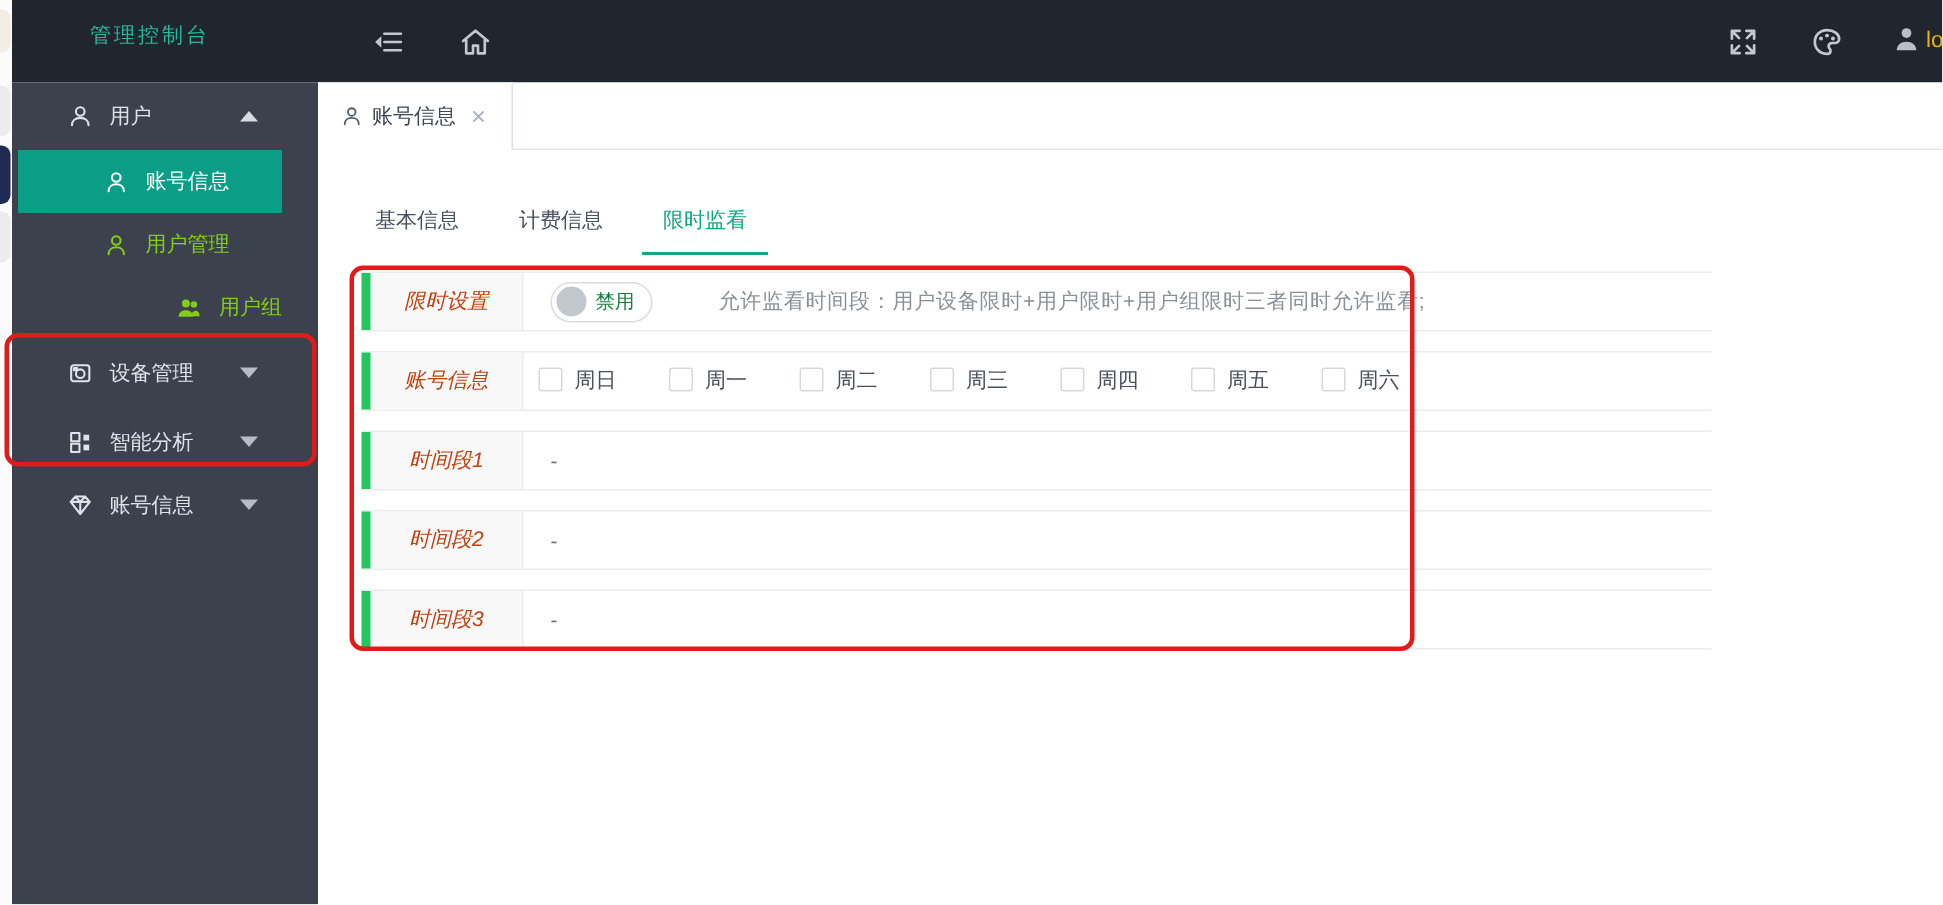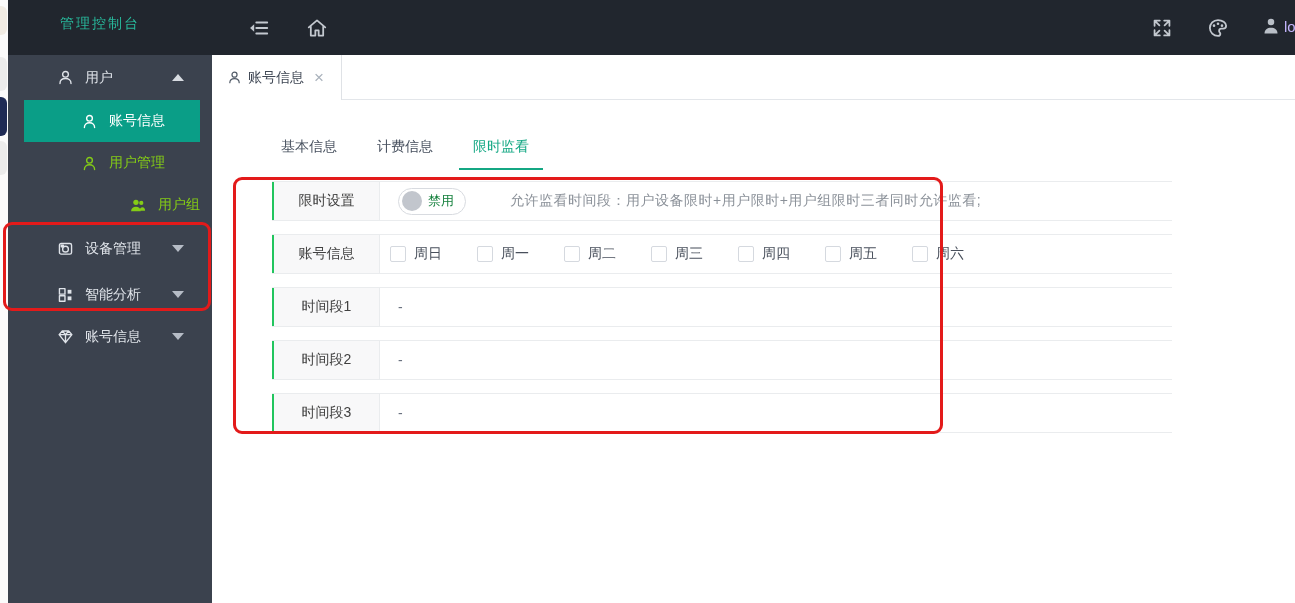--- a/index.html
+++ b/index.html
@@ -19,25 +19,25 @@
   .topbar { position:absolute; left:8px; top:0; width:1287px; height:55px; background:#21262e; z-index:2; }
   .app-title { position:absolute; left:52px; top:15px; font-size:14px; letter-spacing:2px; color:#28b79a; }
   .tb-icon { position:absolute; top:17px; width:22px; height:22px; color:#c3c8cf; cursor:pointer; }
   .tb-icon svg { width:22px; height:22px; display:block; }
   .icon-fold { left:240px; }
   .icon-home { left:298px; }
   .icon-fullscreen { left:1143px; }
   .icon-palette { left:1199px; }
   .user-area { position:absolute; left:1253px; top:16px; display:flex; align-items:center; color:#b9bfc7; cursor:pointer; }
   .user-area svg { width:20px; height:20px; }
-  .user-name { font-size:15px; color:#c4b5fd; margin-left:3px; white-space:nowrap; }
+  .user-name { font-size:15px; color:#eab308; margin-left:3px; white-space:nowrap; }
 
   
   .sidebar { position:absolute; left:8px; top:55px; width:204px; height:548px; background:#3b424e; z-index:2; }
-  .menu-item { position:absolute; left:16px; width:176px; display:flex; align-items:center; cursor:pointer; font-size:14px; }
+  .menu-item { position:absolute; left:4px; width:176px; display:flex; align-items:center; cursor:pointer; font-size:14px; }
   .menu-item .mi-icon { flex:0 0 auto; width:17px; height:17px; margin-right:11px; }
   .menu-item .mi-icon svg { width:17px; height:17px; display:block; }
   .mi-parent { height:45px; padding-left:33px; color:#dfe3e9; }
   .mi-sub { height:42px; padding-left:57px; color:#84cc16; }
   .mi-sub.active { background:#0a9e87; color:#ffffff; }
   .chevron { position:absolute; right:16px; width:0; height:0; border-left:6px solid transparent; border-right:6px solid transparent; }
   .chev-up { border-bottom:7px solid #d7dbe1; }
   .chev-down { border-top:7px solid #b6bcc6; }
   .m-user   { top:0px; }
   .m-acct   { top:45px; }
@@ -50,39 +50,39 @@
   
   .tabbar { position:absolute; left:212px; top:55px; width:1083px; height:45px; background:#ffffff; z-index:2; }
   .tabbar-border { position:absolute; left:130px; top:44px; right:0; height:1px; background:#e3e6ea; }
   .page-tab { position:absolute; left:0; top:0; width:130px; height:45px; background:#fff; border-right:1px solid #dfe2e6; display:flex; align-items:center; padding-left:15px; cursor:pointer; }
   .page-tab .pt-icon { width:15px; height:15px; color:#525b68; margin-right:6px; }
   .page-tab .pt-icon svg { width:15px; height:15px; display:block; }
   .pt-label { font-size:14px; color:#3f4754; }
   .pt-close { margin-left:10px; font-size:17px; color:#aab2bc; line-height:1; cursor:pointer; }
 
   
-  .content { position:absolute; left:212px; top:100px; width:929px; height:503px; background:#fff; z-index:2;margin-left:31px; }
+  .content { position:absolute; left:212px; top:100px; width:929px; height:503px; background:#fff; z-index:2; }
 
   .subtabs { position:absolute; left:24px; top:31px; display:flex; }
   .subtab { position:relative; height:39px; padding:0 14px; margin-right:12px; font-size:14px; color:#47505e; line-height:30px; cursor:pointer; }
   .subtab.active { color:#12a783; }
   .subtab.active::after { content:""; position:absolute; left:0; right:0; bottom:0; height:2px; background:#14a783; }
 
   .form-row { position:absolute; left:29px; right:0; height:40px; border-top:1px solid #eaecee; border-bottom:1px solid #eaecee; display:flex; }
-  .row-label { flex:0 0 108px; background:#f8f8f9; border-left:2px solid #22c55e; border-right:1px solid #eaecee; display:flex; align-items:center; justify-content:center; font-size:14px; color:#404040; }
+  .row-label { flex:0 0 108px; background:#f8f8f9; border-left:6px solid #22c55e; border-right:1px solid #eaecee; display:flex; align-items:center; justify-content:center; font-size:14px; color:#c2410c;font-style:italic; }
   .row-value { flex:1; display:flex; align-items:center; padding-left:18px; font-size:14px; color:#5a626e; }
   .r1 { top:81px; } .r2 { top:134px; } .r3 { top:187px; } .r4 { top:240px; } .r5 { top:293px; }
 
   .switch { display:inline-flex; align-items:center; height:27px; border:1px solid #d8dbe0; border-radius:14px; padding:0 11px 0 3px; background:#fff; cursor:pointer; }
   .knob { width:20px; height:20px; border-radius:50%; background:#c2c6cd; margin-right:6px; }
   .switch-text { font-size:13px; color:#15803d; }
   .row-help { margin-left:44px; font-size:14px; color:#8b9199; letter-spacing:0.5px; white-space:nowrap; }
 
   .vals { padding-left:10px; }
-  .day-item { display:inline-flex; align-items:center; margin-right:35px; cursor:pointer; }
+  .day-item { display:inline-flex; align-items:flex-start; margin-right:35px; cursor:pointer; }
   .day-box { width:16px; height:16px; border:1px solid #d5d9df; border-radius:2px; background:#fff; margin-right:8px; }
   .day-label { font-size:14px; color:#49505c; }
   .dash-value { color:#6a7280; }
 
   
   .annot { position:absolute; border:3px solid #e31a1a; border-radius:9px; z-index:9; pointer-events:none; }
   .annot-sidebar { left:3px; top:222px; width:208px; height:89px; }
   .annot-form { left:233px; top:177px; width:710px; height:257px; }
 
   svg { fill:none; stroke:currentColor; stroke-width:1.3; stroke-linecap:round; stroke-linejoin:round; }

